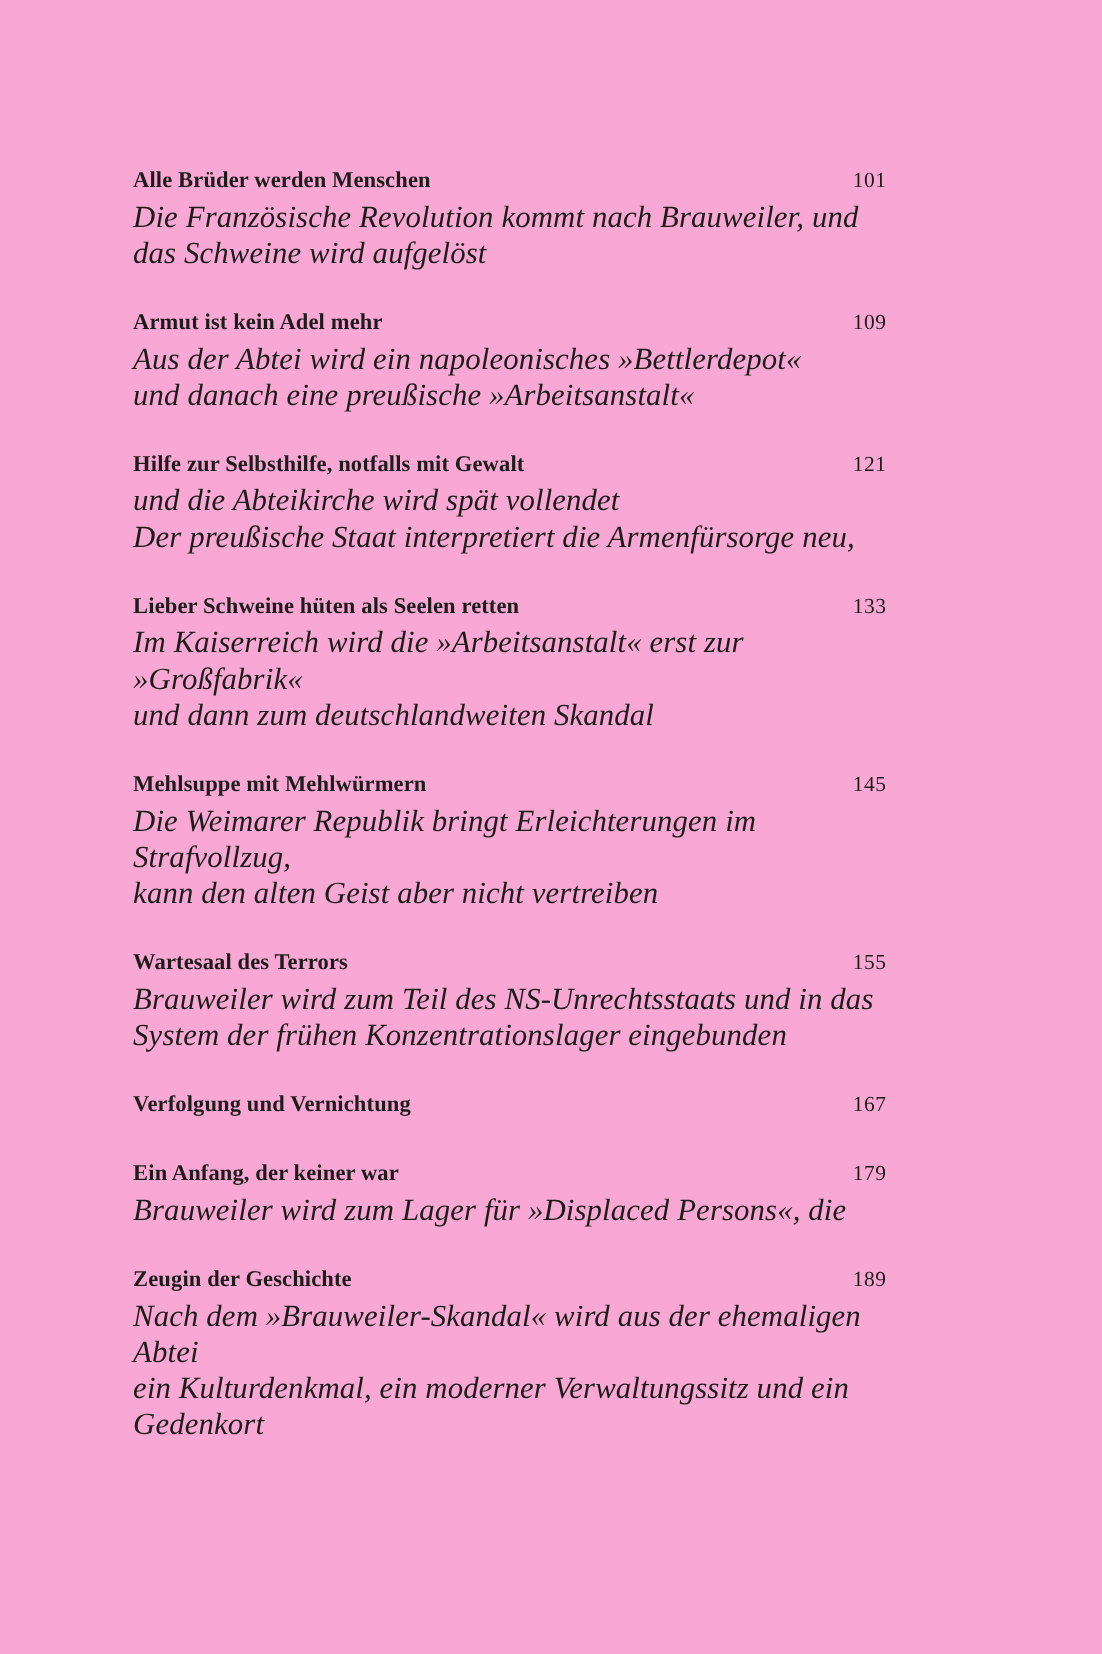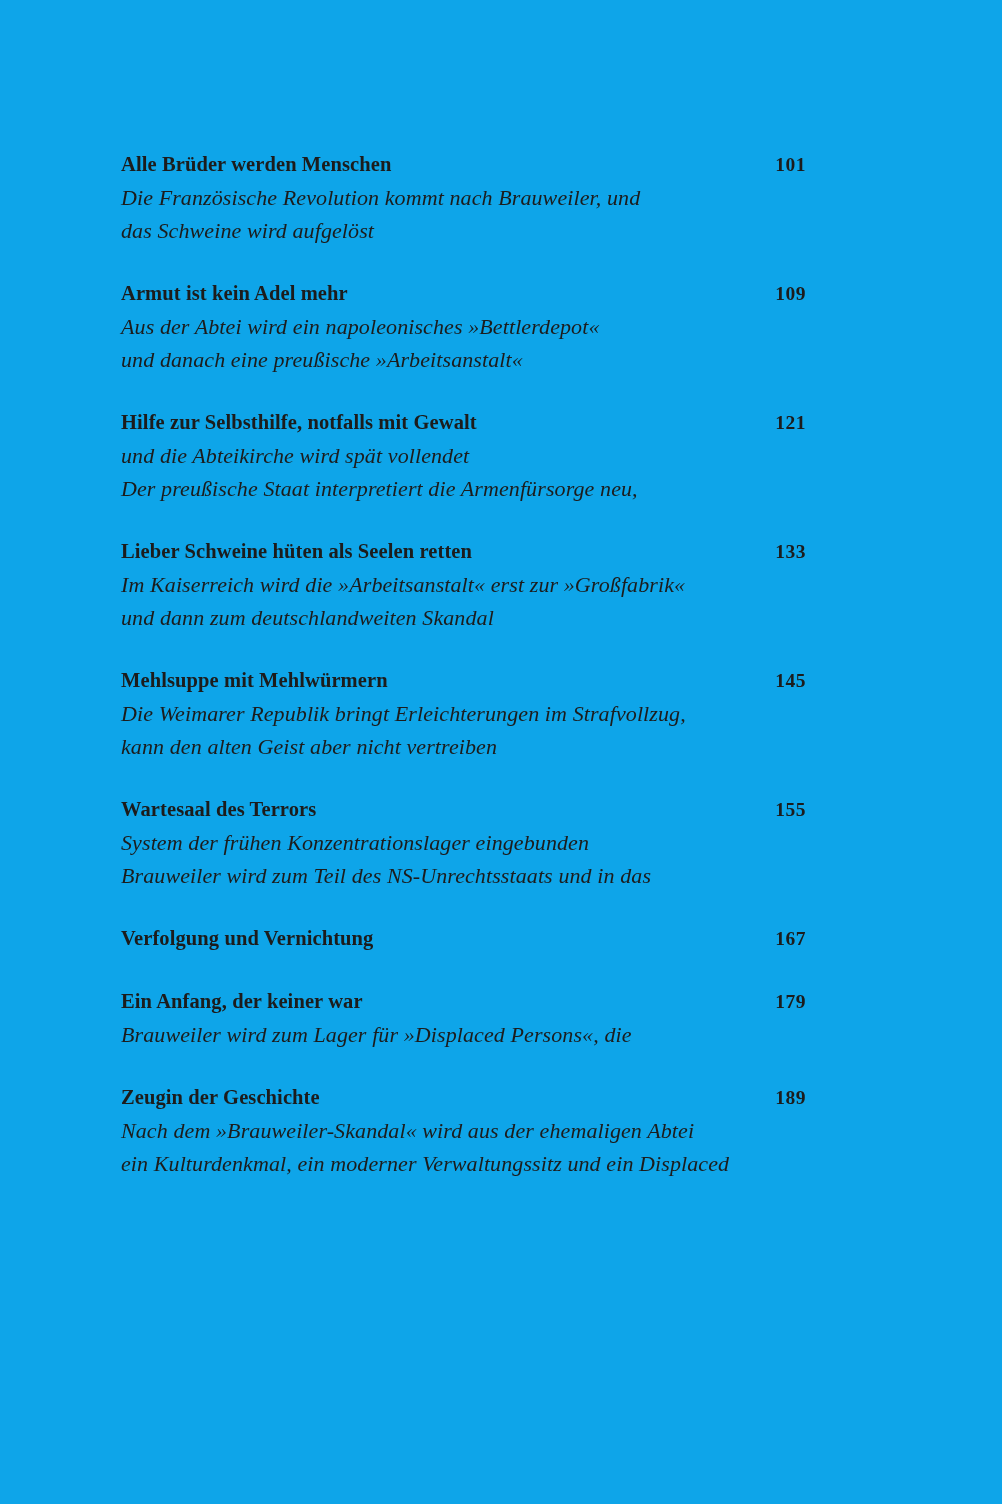--- a/index.html
+++ b/index.html
@@ -4,21 +4,21 @@
 <style>
   html, body {
     margin: 0;
     padding: 0;
     background: #ffffff;
   }
   .page {
     position: relative;
     width: 1002px;
     height: 1504px;
-    background: #0ea5e9;
+    background: #f9a8d4;
     box-sizing: border-box;
     padding: 148px 196px 0 121px;
     font-family: "Liberation Serif", "DejaVu Serif", serif;
     color: #1c1c1c;
     overflow: hidden;
   }
   .toc {
     width: 100%;
   }
   .toc-entry {
@@ -30,26 +30,26 @@
     align-items: baseline;
     line-height: 33px;
   }
   .chapter-title {
     font-weight: bold;
     font-size: 20.5px;
     letter-spacing: 0.1px;
   }
   .page-num {
     font-size: 19.5px;
-    font-weight: bold;
+    font-weight: normal;
     letter-spacing: 0.5px;
   }
   .subtitle-line {
     font-style: italic;
-    font-size: 22px;
+    font-size: 28px;
     line-height: 33px;
     letter-spacing: 0.1px;
   }
 </style>
 </head>
 <body>
 
 <div class="page">
   <div class="toc">
 
@@ -107,22 +107,22 @@
         <div class="subtitle-line">kann den alten Geist aber nicht vertreiben</div>
       </div>
     </div>
 
     <div class="toc-entry">
       <div class="title-row">
         <span class="chapter-title">Wartesaal des Terrors</span>
         <span class="page-num">155</span>
       </div>
       <div>
+        <div class="subtitle-line">Brauweiler wird zum Teil des NS-Unrechtsstaats und in das</div>
         <div class="subtitle-line">System der frühen Konzentrationslager eingebunden</div>
-        <div class="subtitle-line">Brauweiler wird zum Teil des NS-Unrechtsstaats und in das</div>
       </div>
     </div>
 
     <div class="toc-entry">
       <div class="title-row">
         <span class="chapter-title">Verfolgung und Vernichtung</span>
         <span class="page-num">167</span>
       </div>
     </div>
 
@@ -136,18 +136,18 @@
       </div>
     </div>
 
     <div class="toc-entry">
       <div class="title-row">
         <span class="chapter-title">Zeugin der Geschichte</span>
         <span class="page-num">189</span>
       </div>
       <div>
         <div class="subtitle-line">Nach dem »Brauweiler-Skandal« wird aus der ehemaligen Abtei</div>
-        <div class="subtitle-line">ein Kulturdenkmal, ein moderner Verwaltungssitz und ein Displaced</div>
+        <div class="subtitle-line">ein Kulturdenkmal, ein moderner Verwaltungssitz und ein Gedenkort</div>
       </div>
     </div>
 
   </div>
 </div>
 
 </body></html>

